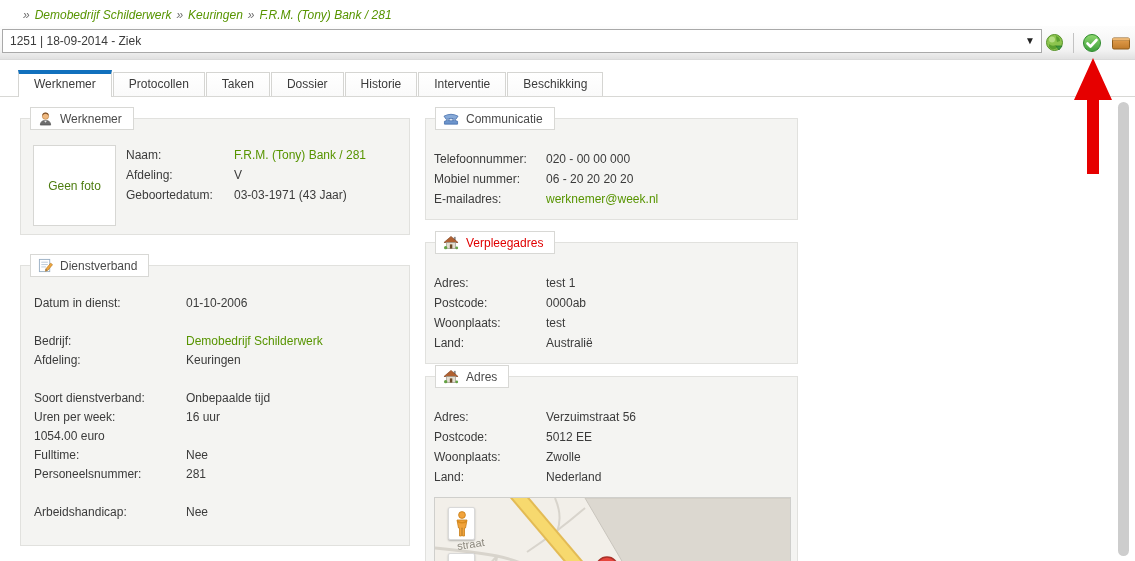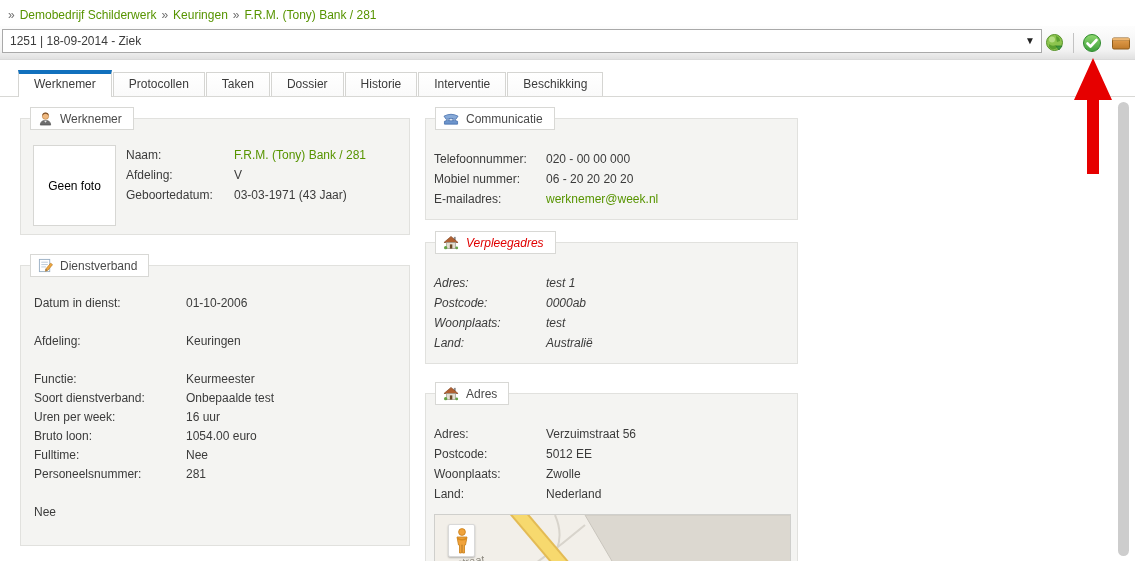--- a/index.html
+++ b/index.html
@@ -1,20 +1,20 @@
 <!DOCTYPE html>
 <html><head>
 <meta charset="utf-8">
 <style>
   * { margin:0; padding:0; box-sizing:border-box; }
   html,body { width:1135px; height:561px; overflow:hidden; background:#fff;
     font-family:"Liberation Sans", sans-serif; font-size:12px; color:#3b3b3b; }
 
   
-  .breadcrumb { padding:8px 8px 4px 8px; white-space:nowrap; }
+  .breadcrumb { padding:8px 8px 4px 23px; white-space:nowrap;font-style:italic; }
   .breadcrumb .sep { color:#6f6f6f; margin:0 5px; }
   .breadcrumb .sep:first-child { margin-left:0; }
   .breadcrumb a { color:#579400; text-decoration:none; }
 
   
   .toolbar { position:relative; height:34px;
     background:linear-gradient(180deg,#fdfdfd 0%,#f3f3f3 70%,#e2e2e2 96%,#d5d5d5 100%); }
   .case-select { position:absolute; left:2px; top:3px; width:1040px; height:24px;
     background:#fff; border:1px solid #a9a9a9; line-height:22px; padding:0 22px 0 7px;
     cursor:pointer; }
@@ -53,31 +53,31 @@
   .field-value { flex:1; }
   .field-value.link { color:#579400; cursor:pointer; }
   .field-group { margin-bottom:19px; }
   .field-group:last-child { margin-bottom:0; }
   .field-group .field-row { line-height:19px;justify-content:space-between; }
 
   
   .panel-werknemer { min-height:114px; padding:26px 14px 8px 12px; margin-bottom:30px;
     display:flex; }
   .photo-box { width:83px; height:81px; background:#fff; border:1px solid #d7d7d4;
-    display:flex; align-items:center; justify-content:center; color:#000000; flex:none; }
+    display:flex; align-items:center; justify-content:center; color:#4d7c0f; flex:none; }
   .panel-werknemer .fields { margin-left:10px; flex:1; }
   .panel-werknemer .field-label { width:108px; }
 
   
   .panel-dienstverband { min-height:281px; padding:28px 14px 0 13px; }
   .panel-dienstverband .field-label { width:152px; }
 
   
   .panel-communicatie { min-height:92px;  padding:30px 0 10px 8px; margin-bottom:22px; }
-  .panel-verpleegadres{ min-height:113px; padding:30px 4px 10px 8px; margin-bottom:29px;font-style:italic; }
+  .panel-verpleegadres{ min-height:113px; padding:30px 4px 10px 8px; margin-bottom:12px; }
   .panel-adres        { min-height:200px; padding:30px 8px 8px 8px; }
   .col-right .field-label { width:112px; }
 
   
   .map { position:relative; margin-top:10px; width:357px; height:140px;
     border:1px solid #cfcfcc; background:#f2efe9; overflow:hidden; }
   .map svg.map-bg { position:absolute; left:0; top:0; }
   .map-ctl { position:absolute; background:#fff; border:1px solid #d9d9d9;
     box-shadow:0 1px 2px rgba(0,0,0,.25); }
   .pegman { left:13px; top:9px; width:27px; height:33px; display:flex;
@@ -201,52 +201,52 @@
       </div>
       <div>
           <div class="field-group">
             <div class="field-row">
               <span class="field-label">Datum in dienst:</span>
               <span class="field-value">01-10-2006</span>
             </div>
           </div>
           <div class="field-group">
             <div class="field-row">
+              <span class="field-label">Bedrijf:</span>
+              <span class="field-value link">Demobedrijf Schilderwerk</span>
+            </div>
+            <div class="field-row">
               <span class="field-label">Afdeling:</span>
               <span class="field-value">Keuringen</span>
             </div>
           </div>
           <div class="field-group">
             <div class="field-row">
-              <span class="field-label">Functie:</span>
-              <span class="field-value">Keurmeester</span>
-            </div>
-            <div class="field-row">
               <span class="field-label">Soort dienstverband:</span>
-              <span class="field-value">Onbepaalde test</span>
+              <span class="field-value">Onbepaalde tijd</span>
             </div>
             <div class="field-row">
               <span class="field-label">Uren per week:</span>
               <span class="field-value">16 uur</span>
             </div>
             <div class="field-row">
-              <span class="field-label">Bruto loon:</span>
               <span class="field-value">1054.00 euro</span>
             </div>
             <div class="field-row">
               <span class="field-label">Fulltime:</span>
               <span class="field-value">Nee</span>
             </div>
             <div class="field-row">
               <span class="field-label">Personeelsnummer:</span>
               <span class="field-value">281</span>
             </div>
           </div>
           <div class="field-group">
             <div class="field-row">
+              <span class="field-label">Arbeidshandicap:</span>
               <span class="field-value">Nee</span>
             </div>
           </div>
         </div>
     </div>
 
   </div>
 
   <div class="col col-right">
 

